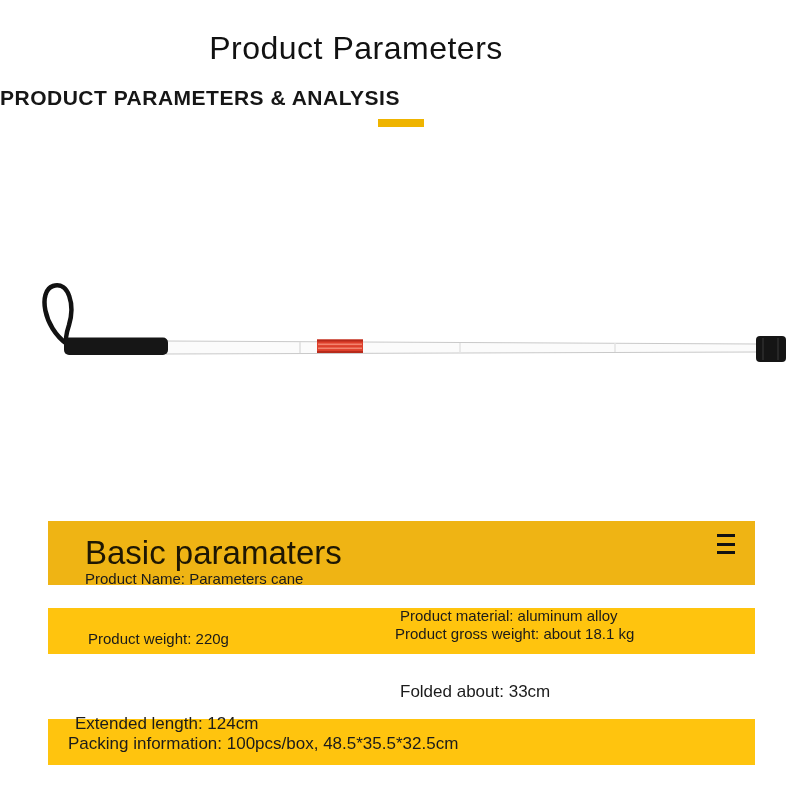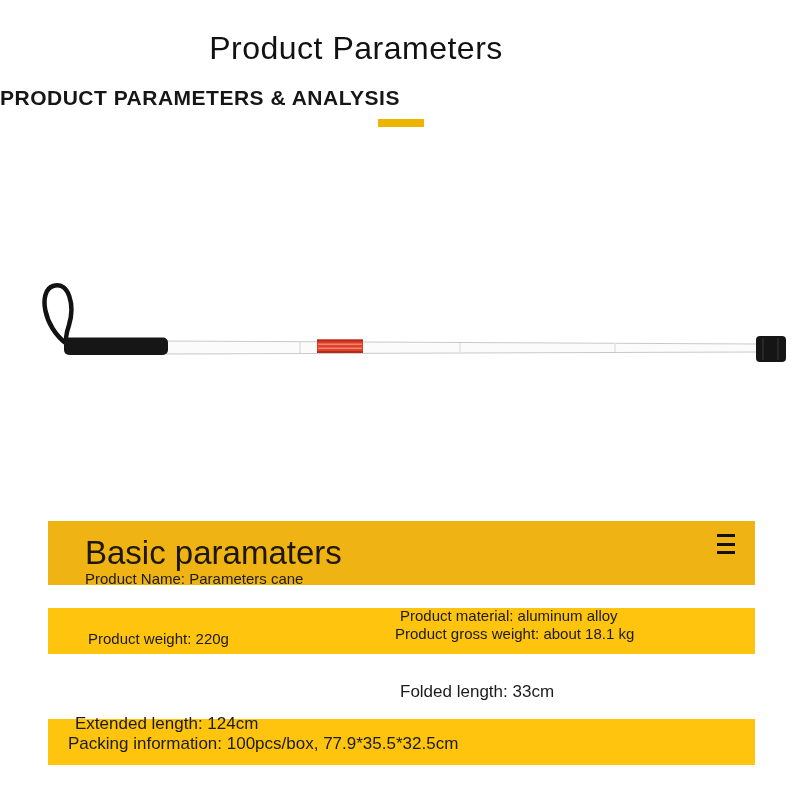--- a/index.html
+++ b/index.html
@@ -93,15 +93,15 @@
 <div class="band band2"></div>
 <div class="band band4"></div>
 
 <div class="cell f-sm r1l">Product Name: Parameters cane</div>
 <div class="cell f-sm r1r">Product material: aluminum alloy</div>
 
 <div class="cell f-sm r2l">Product weight: 220g</div>
 <div class="cell f-sm r2r">Product gross weight: about 18.1 kg</div>
 
 <div class="cell f-md r3l">Extended length: 124cm</div>
-<div class="cell f-md r3r">Folded length: 33cm</div>
+<div class="cell f-md r3r">Folded about: 33cm</div>
 
-<div class="cell f-md r4">Packing information: 100pcs/box, 77.9*35.5*32.5cm</div>
+<div class="cell f-md r4">Packing information: 100pcs/box, 48.5*35.5*32.5cm</div>
 
 </body></html>

